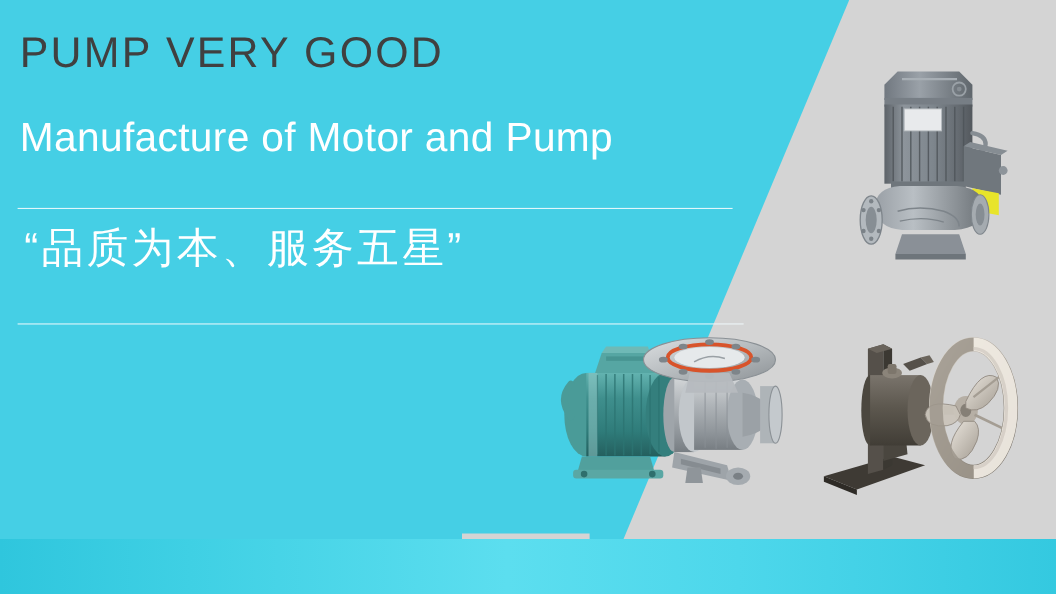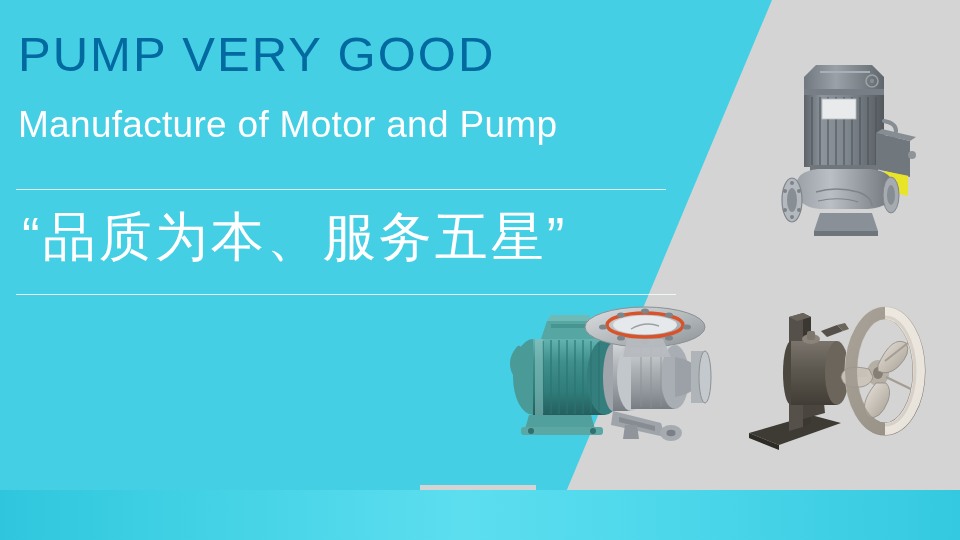--- a/index.html
+++ b/index.html
@@ -31,36 +31,36 @@
   }
   .gray-tab {
     position:absolute; left:420px; top:485px; width:116px; height:7px;
     background:#d4d4d4;
   }
 
   
   .text-block { position:absolute; left:0; top:0; width:720px; }
   .headline {
     position:absolute; left:18px; top:28px;
-    font-size:49px; font-weight:300; color:#0369a1;
+    font-size:39px; font-weight:300; color:#404040;
     letter-spacing:2.0px; line-height:1.1; white-space:nowrap;
   }
   .subheadline {
     position:absolute; left:18px; top:104px;
     font-size:37px; font-weight:300; color:#ffffff;
     letter-spacing:0.3px; line-height:1.15; white-space:nowrap;
   }
   .rule {
     position:absolute; height:1px; background:#f2fbfd; opacity:.9;
   }
   .rule-top { left:16px; top:189px; width:650px; }
   .rule-bottom { left:16px; top:294px; width:660px; }
   .slogan-cn {
     position:absolute; left:22px; top:199px;
-    font-size:53px; font-weight:400; color:#ffffff;
+    font-size:38px; font-weight:400; color:#ffffff;
     letter-spacing:3px; line-height:1.45; white-space:nowrap;
   }
 
   
   .prod { position:absolute; }
   #prod-inline { left:760px; top:55px; width:190px; height:185px; }
   #prod-horizontal { left:495px; top:305px; width:250px; height:160px; }
   #prod-mixer { left:745px; top:295px; width:210px; height:165px; }
   svg { display:block; overflow:visible; }
 </style>

